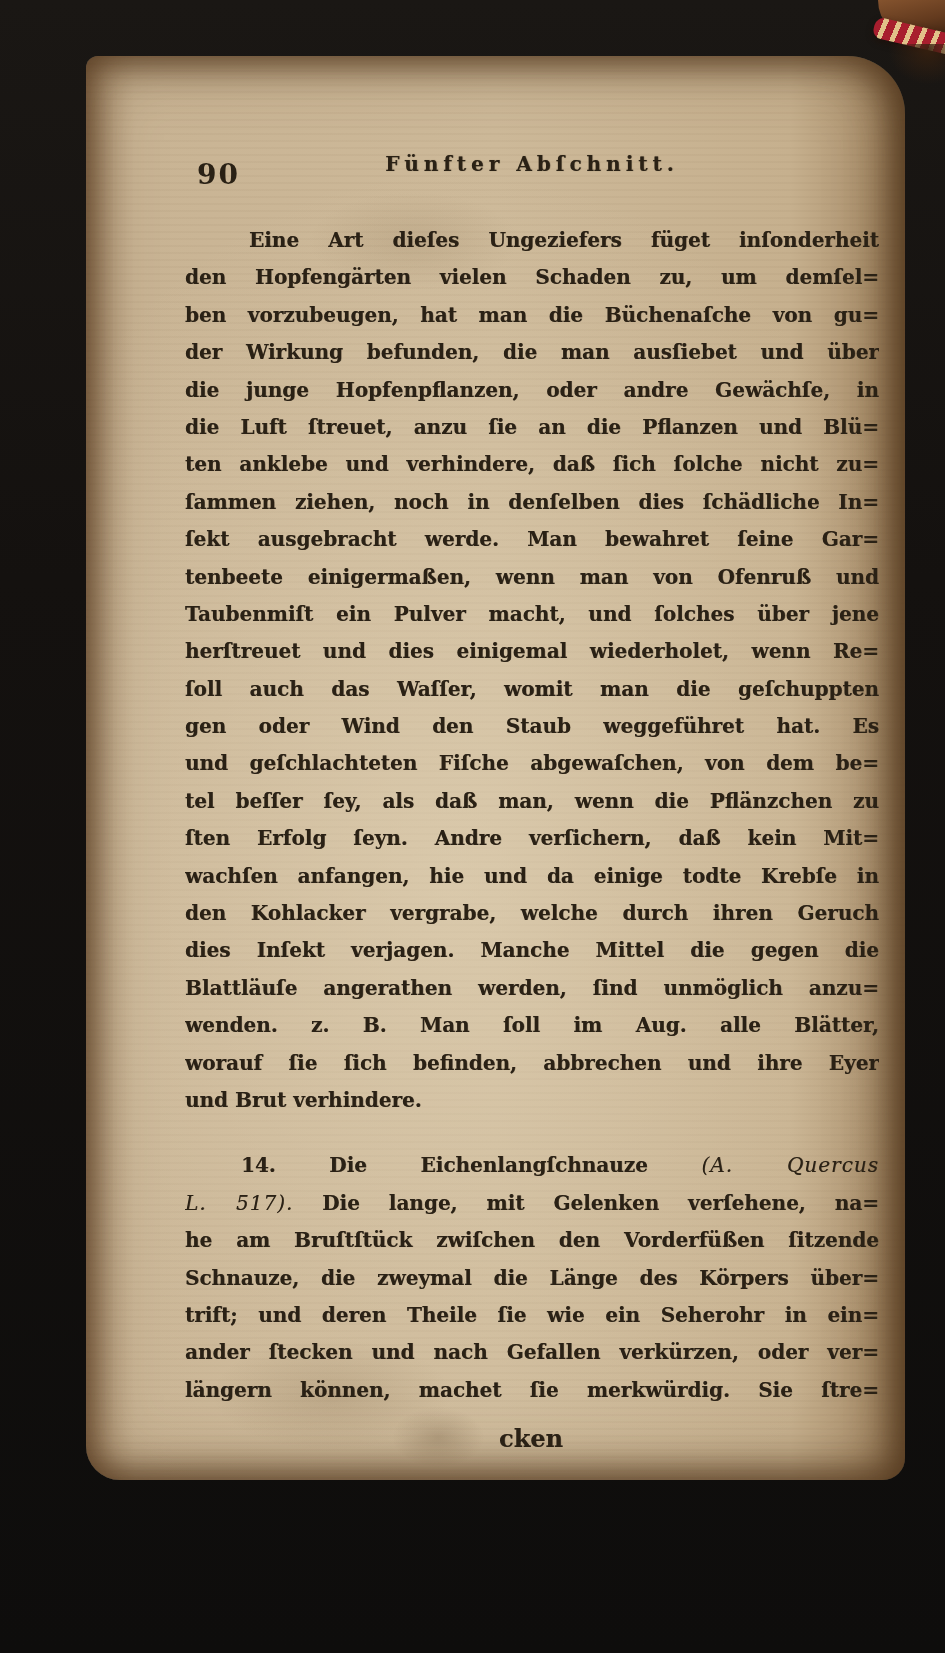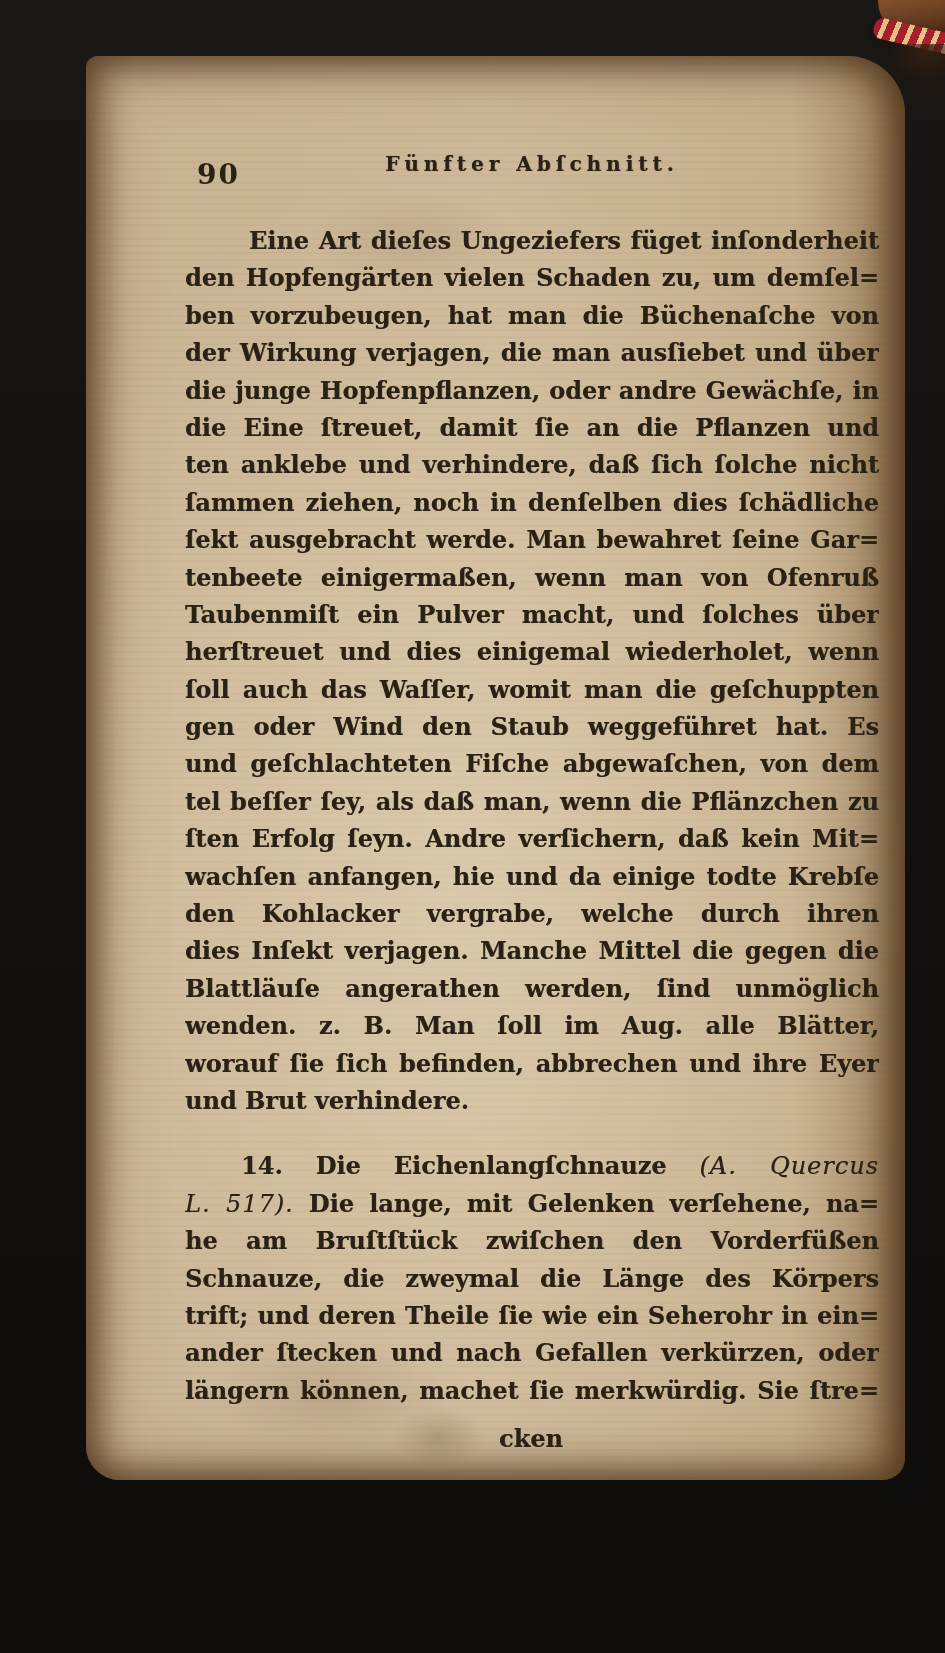--- a/index.html
+++ b/index.html
@@ -38,21 +38,21 @@
       inset 0 14px 26px rgba(92,64,36,.3);
   }
   .text-col{position:absolute;left:99px;top:96px;width:694px;color:#2a2115;}
   .header{position:relative;height:70px;}
   .pagenum{position:absolute;left:12px;top:6px;font-size:28px;font-weight:bold;letter-spacing:2px;}
   .title{text-align:center;font-size:20px;font-weight:bold;letter-spacing:5px;
     text-shadow:.5px .4px .7px rgba(43,33,21,.6);}
   .paragraph{}
   .paragraph + .paragraph{margin-top:28px;}
   .line{
-    line-height:37.4px;height:37.4px;font-size:24px;font-weight:bold;
+    line-height:37.4px;height:37.4px;font-size:20px;font-weight:bold;
     text-align:justify;text-align-last:justify;overflow:hidden;
     text-shadow:.4px .3px .6px rgba(43,33,21,.55);
   }
   .line.endleft{text-align-last:left;}
   .paragraph:nth-child(1) .line.indent{padding-left:64px;}
   .paragraph:nth-child(2) .line.indent{padding-left:56px;}
   .lat{font-weight:normal;font-style:italic;letter-spacing:1px;}
   .catchword{margin-top:15px;font-size:24px;font-weight:bold;text-align:center;padding-right:2px;
     text-shadow:.4px .3px .6px rgba(43,33,21,.55);}
 </style>
@@ -69,23 +69,23 @@
     <div class="text-col">
       <div class="header">
         <span class="pagenum">90</span>
         <div class="title">Fünfter Abſchnitt.</div>
       </div>
       <div>
           <div class="paragraph">
             <div class="line indent"><span class="frak">Eine Art dieſes Ungeziefers füget inſonderheit</span></div>
             <div class="line"><span class="frak">den Hopfengärten vielen Schaden zu, um demſel=</span></div>
             <div class="line"><span class="frak">ben vorzubeugen, hat man die Büchenaſche von gu=</span></div>
-            <div class="line"><span class="frak">der Wirkung verjagen, die man ausſiebet und über</span></div>
+            <div class="line"><span class="frak">der Wirkung befunden, die man ausſiebet und über</span></div>
             <div class="line"><span class="frak">die junge Hopfenpflanzen, oder andre Gewächſe, in</span></div>
-            <div class="line"><span class="frak">die Eine ſtreuet, damit ſie an die Pflanzen und Blü=</span></div>
+            <div class="line"><span class="frak">die Luft ſtreuet, anzu ſie an die Pflanzen und Blü=</span></div>
             <div class="line"><span class="frak">ten anklebe und verhindere, daß ſich ſolche nicht zu=</span></div>
             <div class="line"><span class="frak">ſammen ziehen, noch in denſelben dies ſchädliche In=</span></div>
             <div class="line"><span class="frak">ſekt ausgebracht werde.  Man bewahret ſeine Gar=</span></div>
             <div class="line"><span class="frak">tenbeete einigermaßen, wenn man von Ofenruß und</span></div>
             <div class="line"><span class="frak">Taubenmiſt ein Pulver macht, und ſolches über jene</span></div>
             <div class="line"><span class="frak">herſtreuet und dies einigemal wiederholet, wenn Re=</span></div>
             <div class="line"><span class="frak">ſoll auch das Waſſer, womit man die geſchuppten</span></div>
             <div class="line"><span class="frak">gen oder Wind den Staub weggeführet hat.  Es</span></div>
             <div class="line"><span class="frak">und geſchlachteten Fiſche abgewaſchen, von dem be=</span></div>
             <div class="line"><span class="frak">tel beſſer ſey, als daß man, wenn die Pflänzchen zu</span></div>

